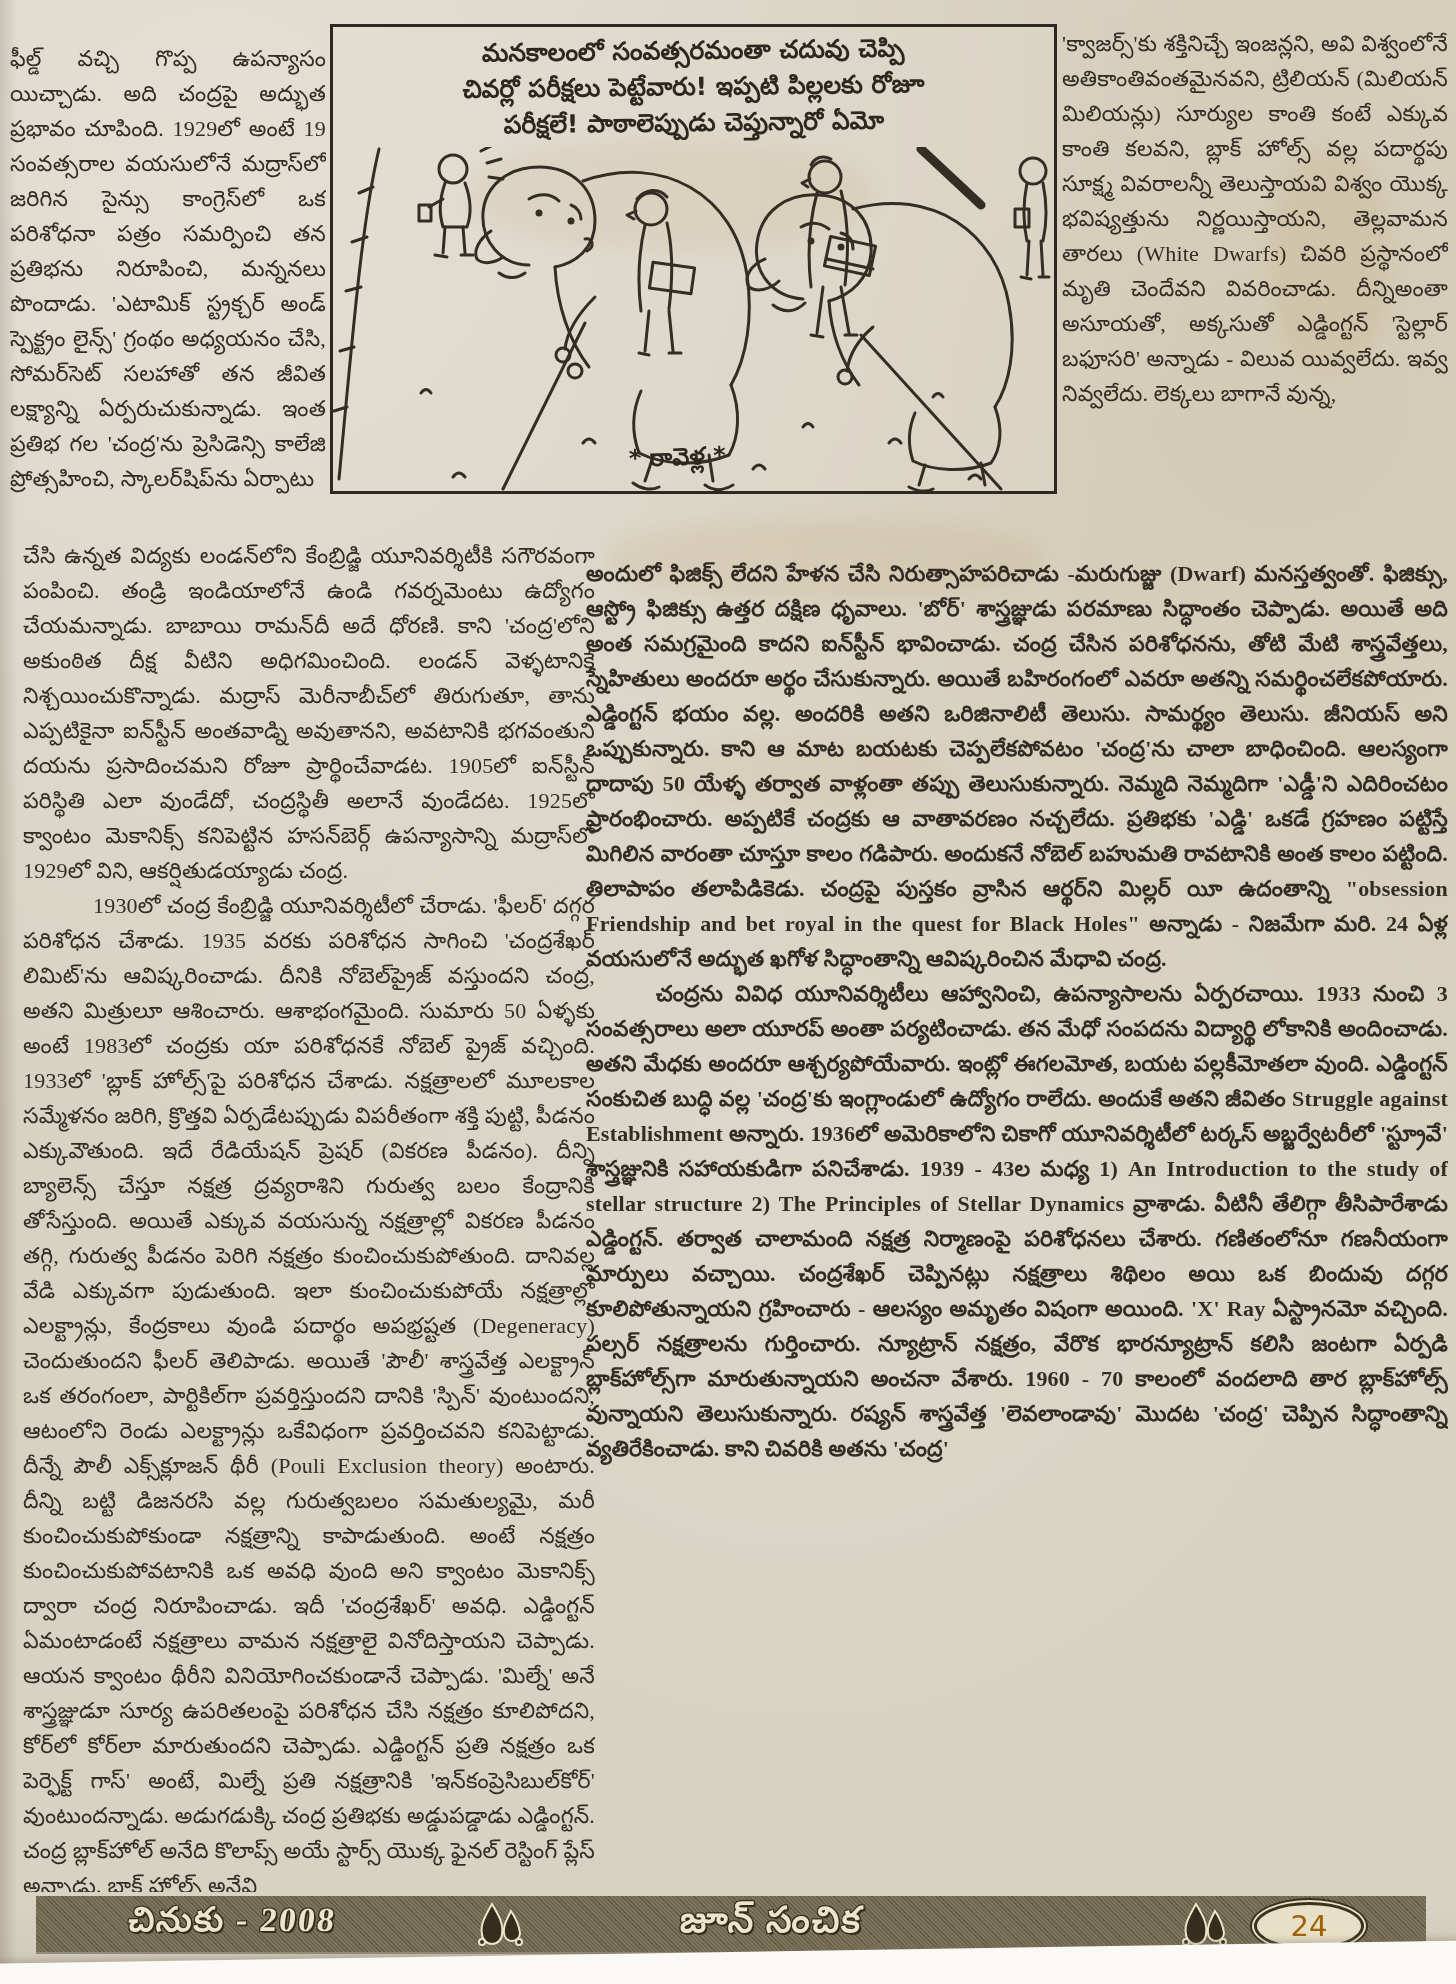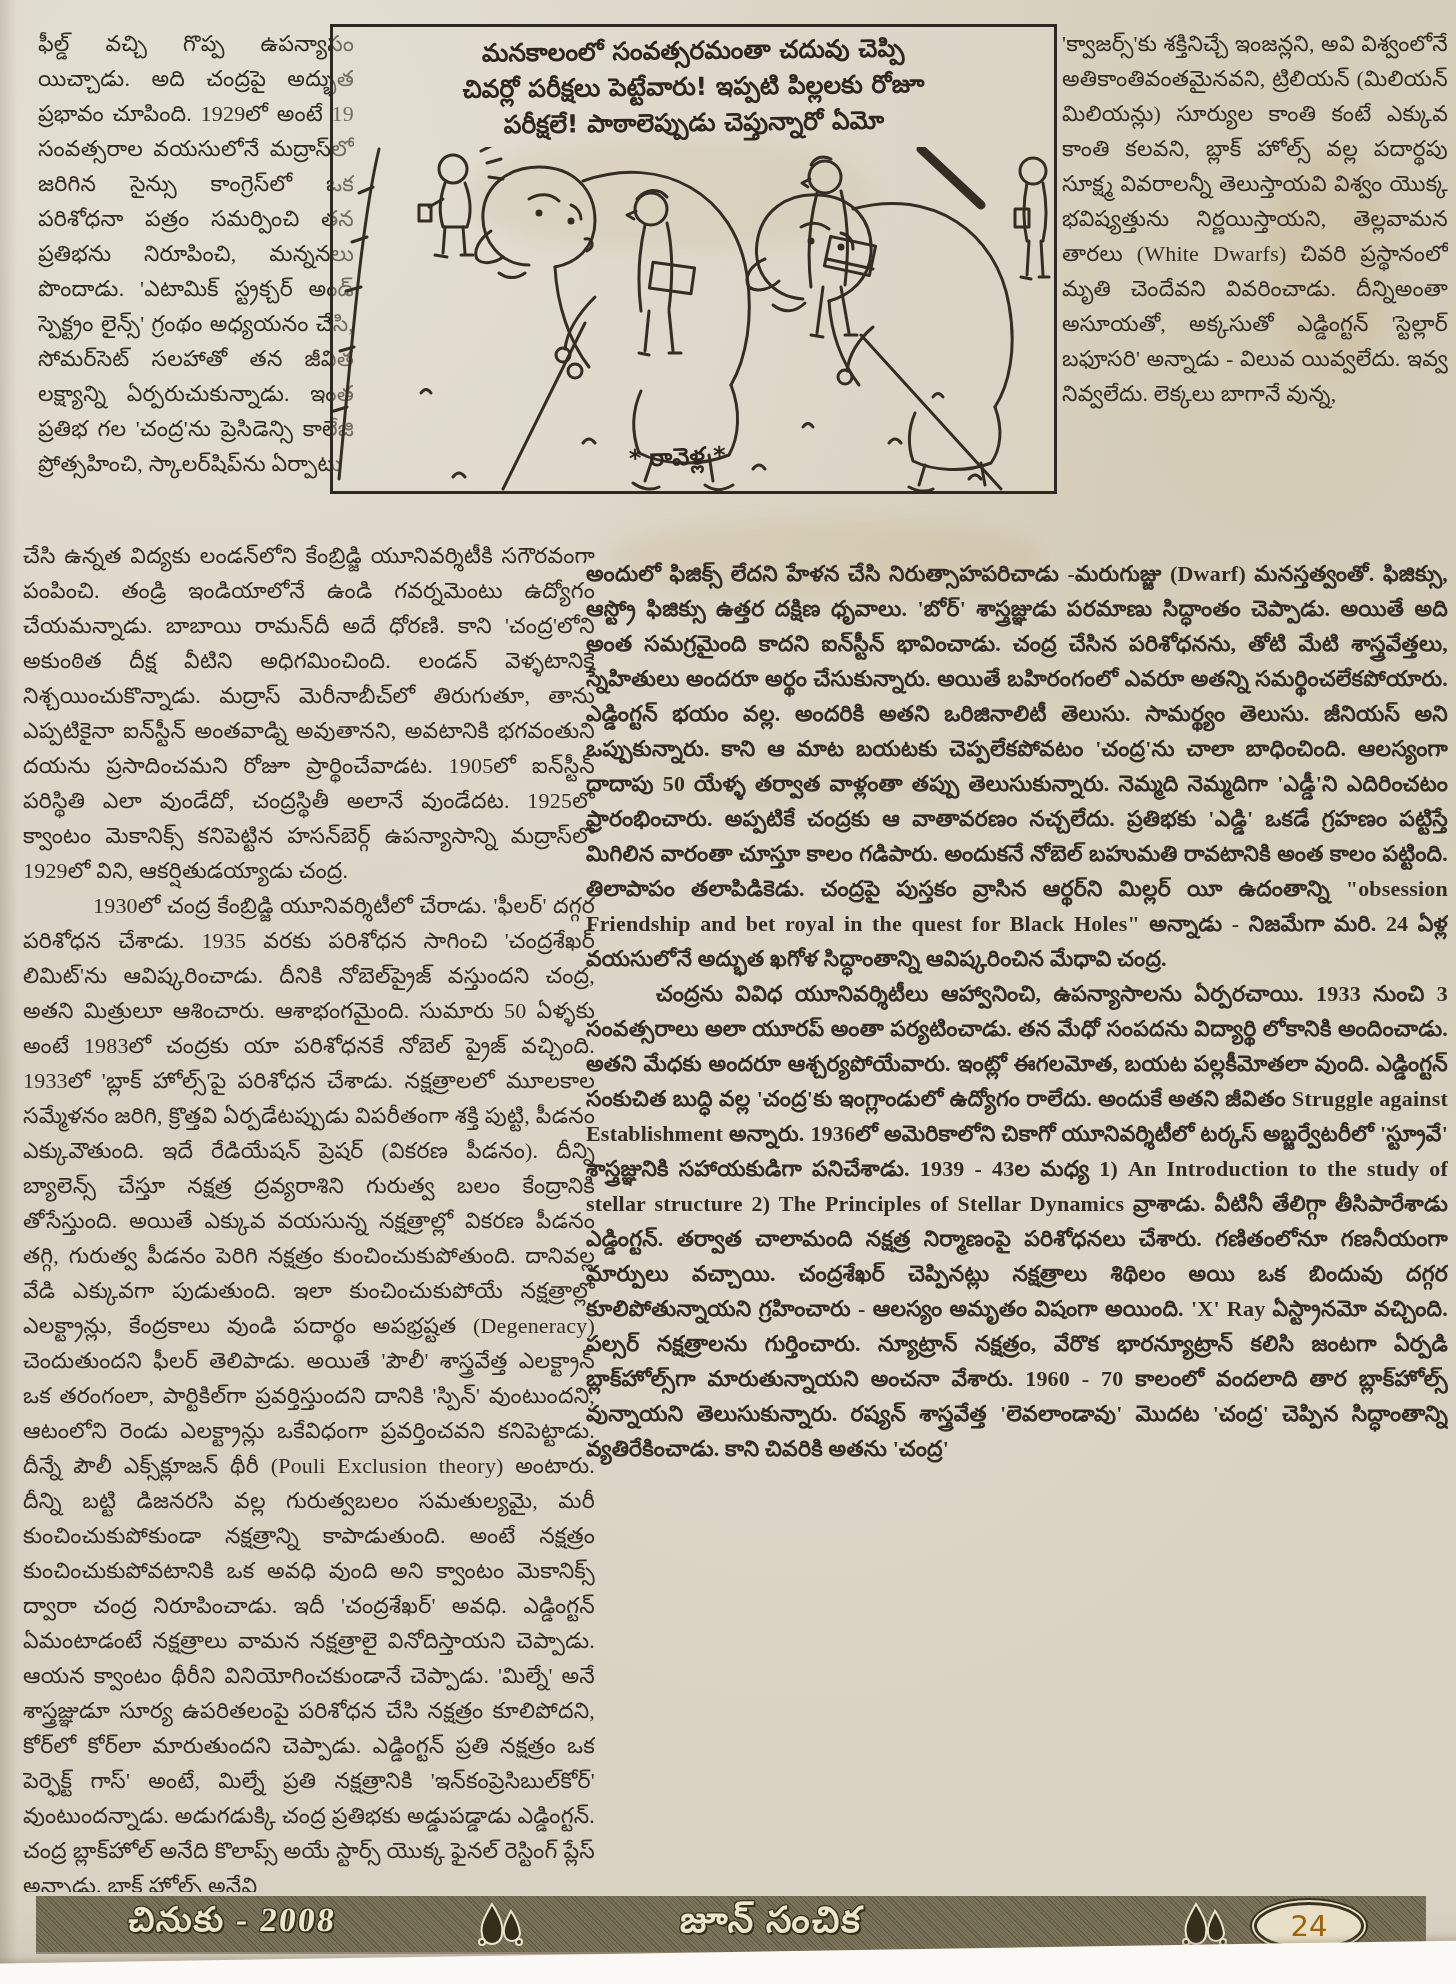--- a/index.html
+++ b/index.html
@@ -12,21 +12,21 @@
       radial-gradient(circle at 55% 60%, rgba(255,255,255,.12), rgba(255,255,255,0) 50%),
       linear-gradient(90deg, rgba(110,100,80,.28), rgba(110,100,80,0) 1.2%),
       linear-gradient(0deg, rgba(120,110,88,.10), rgba(120,110,88,0) 4%);
     font-family:"Liberation Serif","DejaVu Serif",serif;
     color:#322c24;
   }
   .col{position:absolute;text-align:justify;font-size:22px;line-height:35px;
        letter-spacing:.2px;overflow:hidden;}
   .col p{margin:0;}
   .col p.indent{text-indent:70px;}
-  #left-top  {left:10px;  top:26px;  width:316px; height:506px;margin-left:28px;}
+  #left-top  {left:10px;  top:41px;  width:316px; height:506px;}
   #left-wide {left:23px;  top:538px; width:572px; height:1354px;}
   #right-top {left:1062px;top:26px;  width:386px; height:506px;}
   #right-wide{left:586px; top:556px; width:862px; height:1354px;font-weight:bold;}
 
   
   .cartoon{position:absolute;left:330px;top:24px;width:727px;height:470px;
     border:3px solid #2d2821;box-sizing:border-box;background:rgba(226,221,208,.35);}
   .cartoon .caption{position:absolute;left:0;top:6px;width:100%;text-align:center;
     font-family:"DejaVu Sans","Liberation Sans",sans-serif;
     font-size:25px;line-height:36px;font-weight:600;color:#2d2720;

